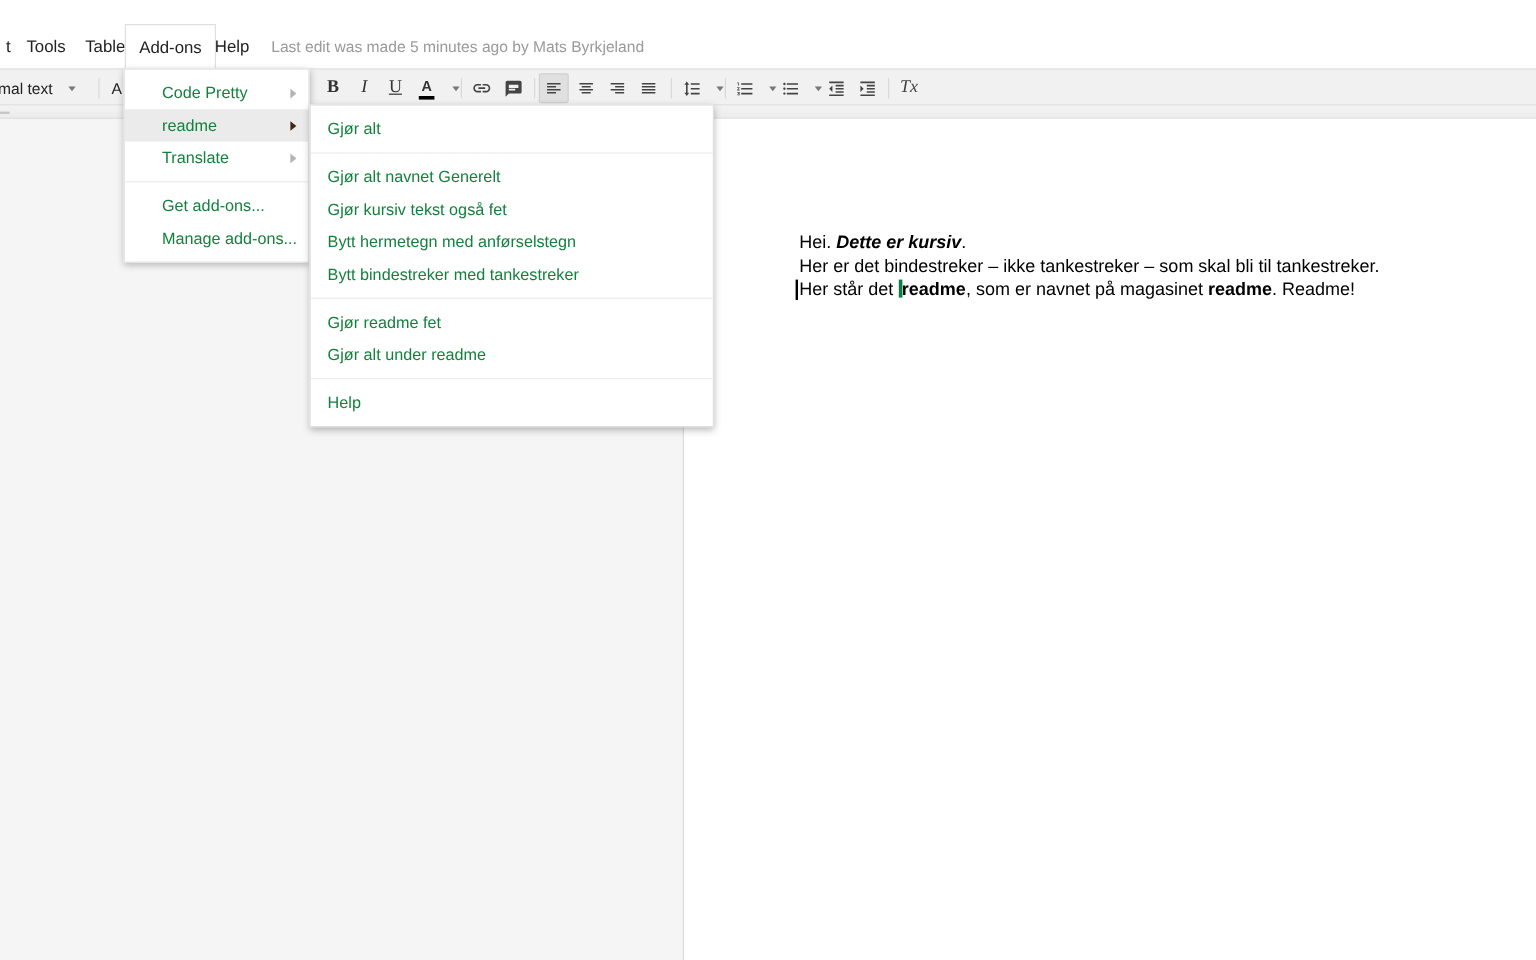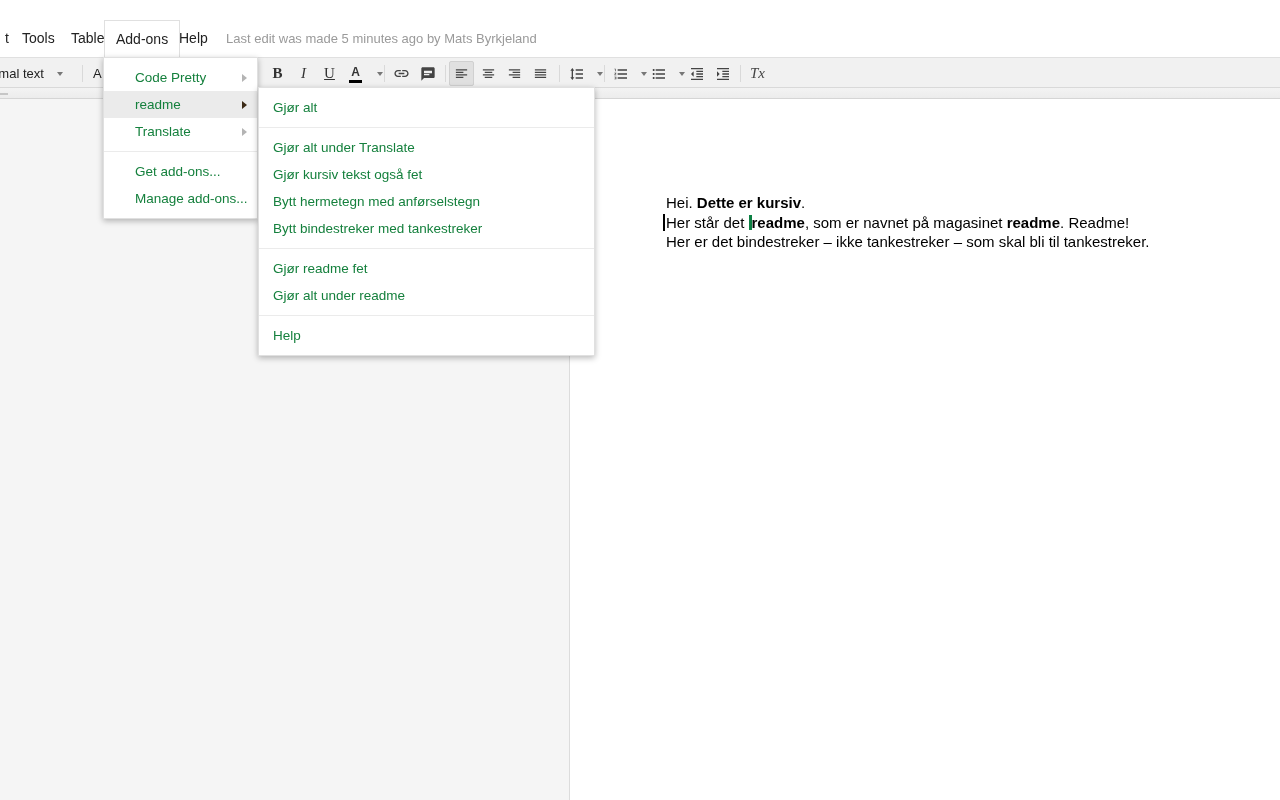--- a/index.html
+++ b/index.html
@@ -97,21 +97,21 @@
     border-left: 1px solid #dcdcdc;
   }
   .doc-text {
     position: absolute; left: 96px; top: 94px;
     font-size: 15px; line-height: 19.5px;
     color: #000000;
     font-family: "Liberation Sans", sans-serif;
     white-space: nowrap;
   }
   .doc-line { position: relative; height: 19.5px; }
-  .bi { font-weight: bold; }
+  .bi { font-weight: bold; font-style: italic; }
   .b  { font-weight: bold; }
   .caret-text {
     position: absolute; left: -3px; top: 1px;
     width: 2px; height: 17px; background: #000;
   }
   .collab-caret {
     display:inline-block; width: 3px; height: 15px;
     background: #0c8043; vertical-align: -2px;
     margin-right: 0px;
   }
@@ -283,25 +283,25 @@
 
   <div class="canvas">
     <div class="page">
       <div class="doc-text">
 
         <div class="doc-line">
           <span>Hei. </span><span class="bi">Dette er kursiv</span><span>.</span>
         </div>
 
         <div class="doc-line">
+          <span>Her er det bindestreker – ikke tankestreker – som skal bli til tankestreker.</span>
+        </div>
+
+        <div class="doc-line">
           <span class="caret-text"></span><span>Her står det </span><span class="collab-caret"></span><span class="b">readme</span><span>, som er navnet på magasinet </span><span class="b">readme</span><span>. Readme!</span>
-        </div>
-
-        <div class="doc-line">
-          <span>Her er det bindestreker – ikke tankestreker – som skal bli til tankestreker.</span>
         </div>
 
       </div>
     </div>
   </div>
 
   <div class="dropdown" id="menu-addons">
     <div class="mi">
       <span>Code Pretty</span>
       <span class="arrow"></span>
@@ -322,21 +322,21 @@
       <span>Manage add-ons...</span>
     </div>
   </div>
 
   <div class="dropdown" id="menu-readme">
     <div class="mi">
       <span>Gjør alt</span>
     </div>
     <div class="msep"></div>
     <div class="mi">
-      <span>Gjør alt under Translate</span>
+      <span>Gjør alt navnet Generelt</span>
     </div>
     <div class="mi">
       <span>Gjør kursiv tekst også fet</span>
     </div>
     <div class="mi">
       <span>Bytt hermetegn med anførselstegn</span>
     </div>
     <div class="mi">
       <span>Bytt bindestreker med tankestreker</span>
     </div>

